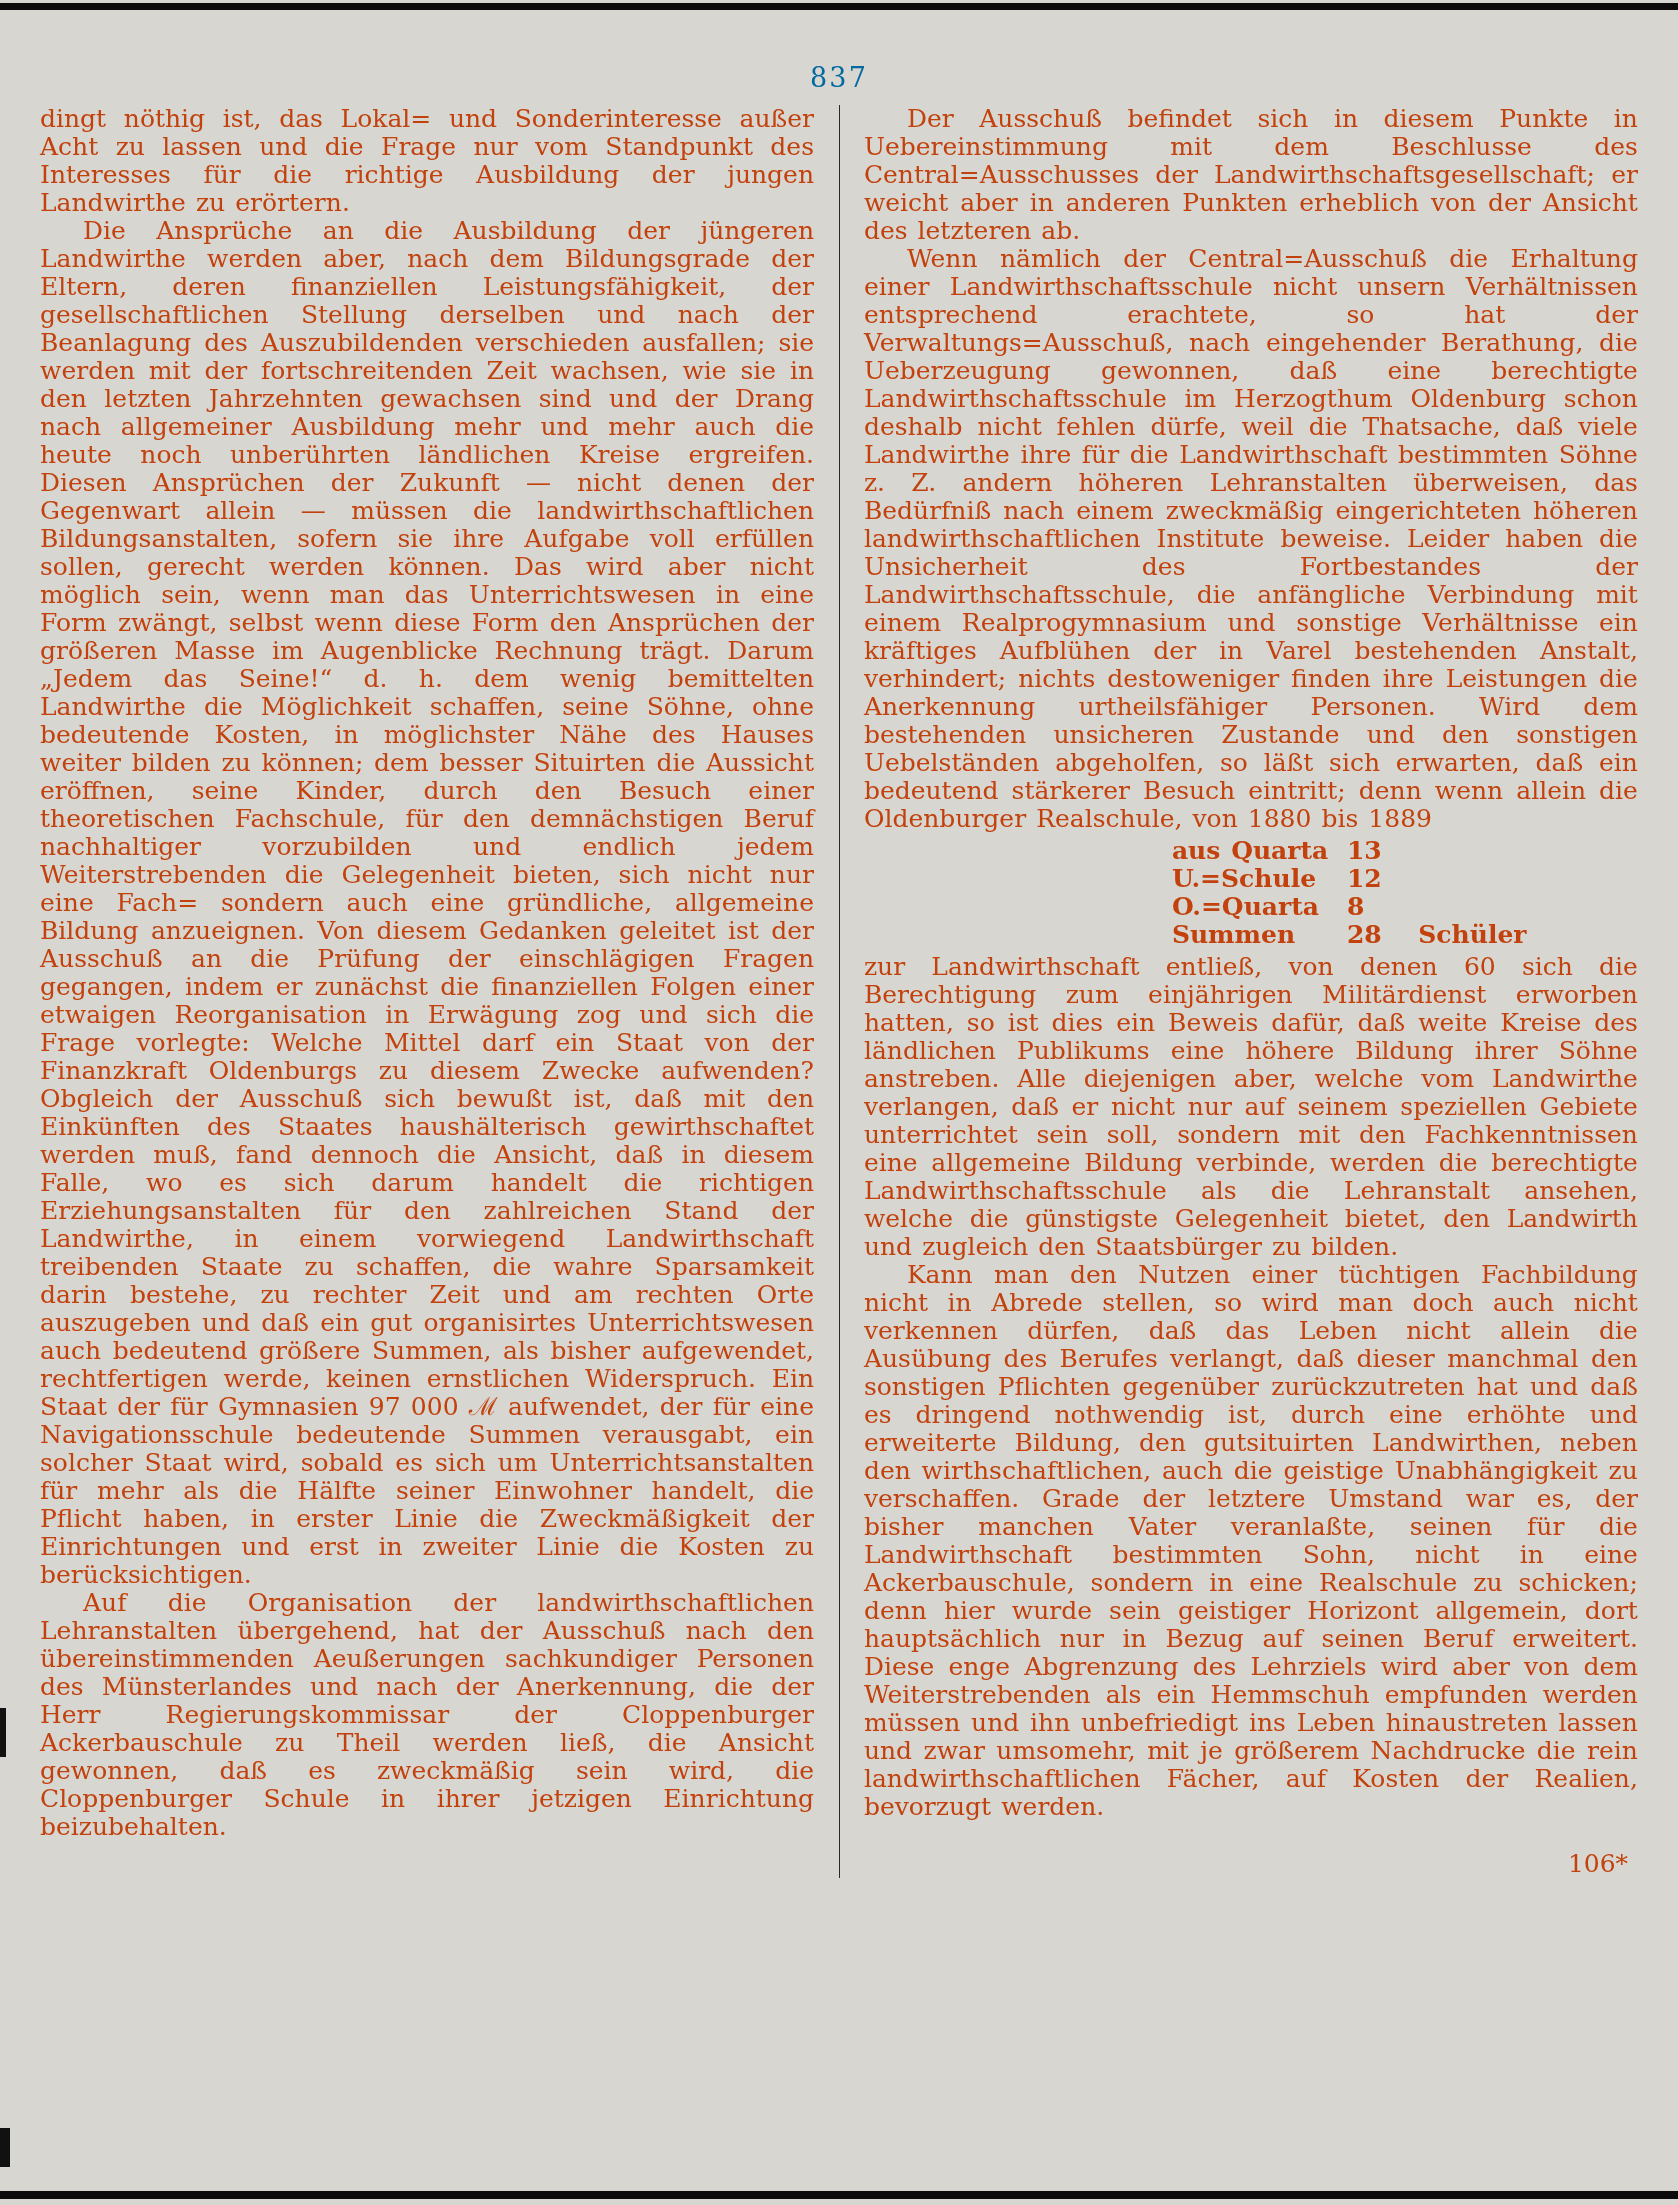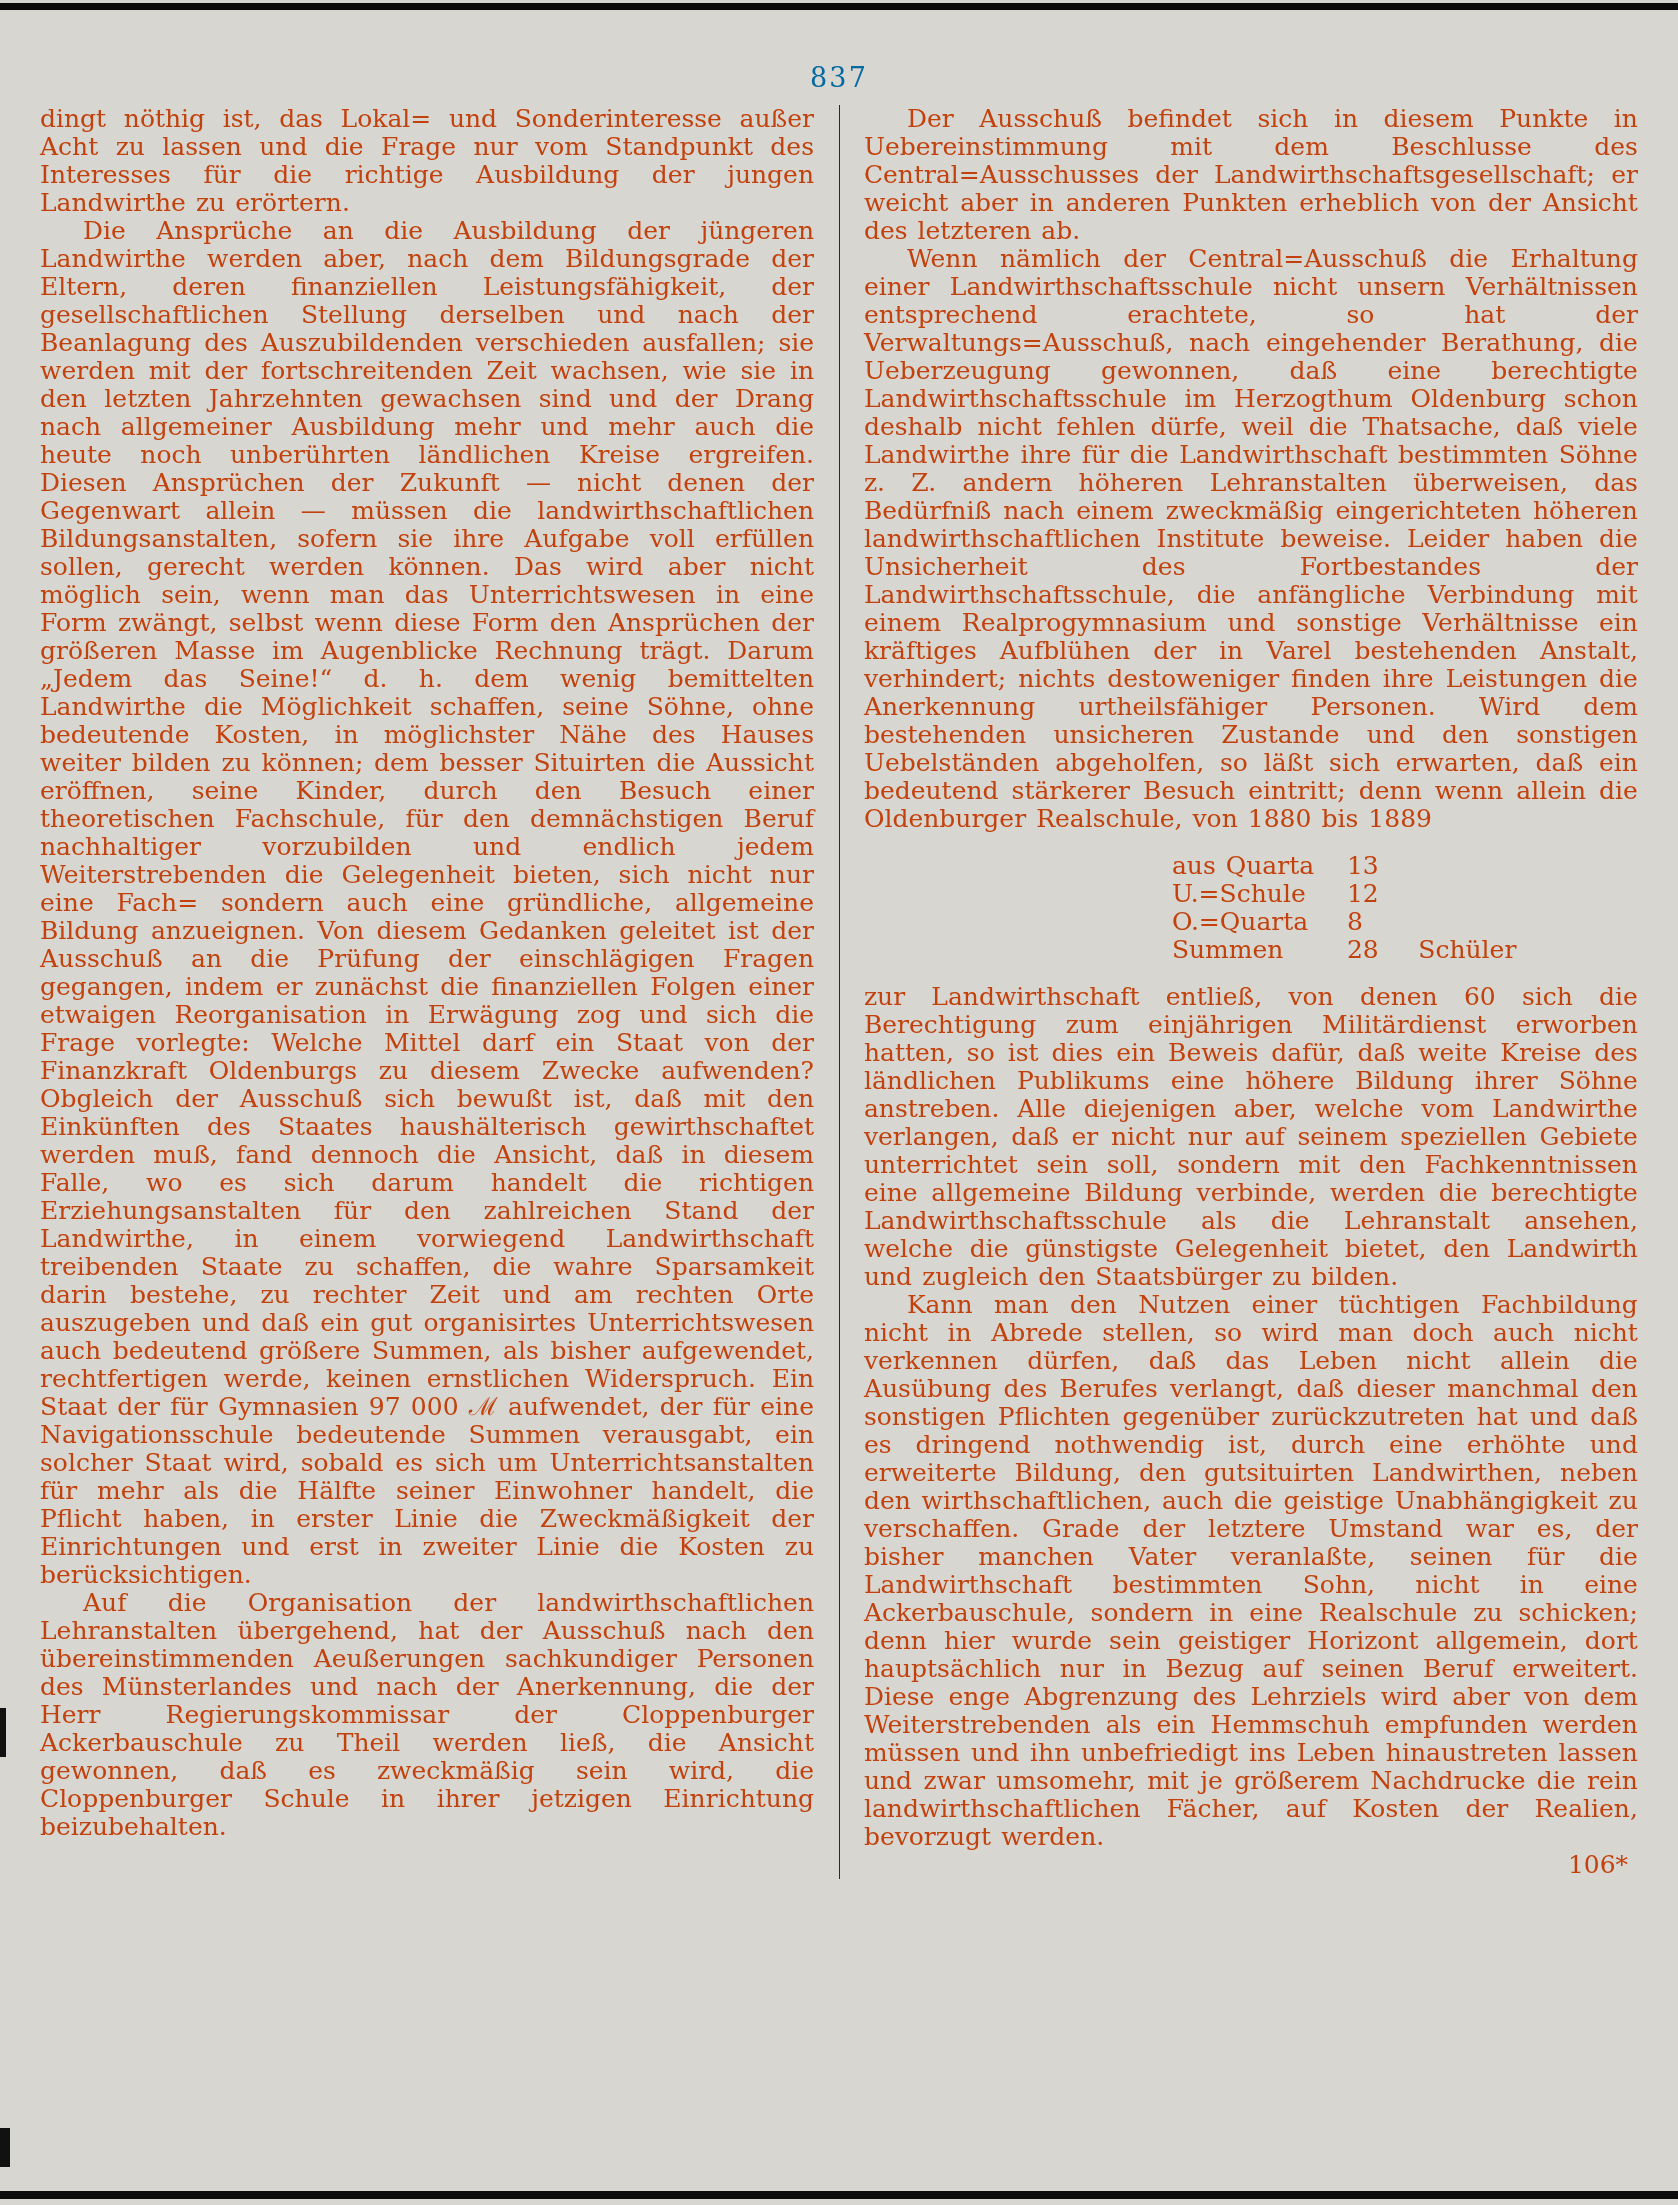--- a/index.html
+++ b/index.html
@@ -72,37 +72,39 @@
   }
   .col p {
     margin: 0;
     text-indent: 43px;
   }
   .col p.noindent {
     text-indent: 0;
   }
   .enroll-table {
     padding-left: 308px;
-    margin: 19px 0;
+    margin: 4px 0;
+    font-weight: bold;
   }
   .trow {
     display: flex;
     line-height: 28px;
   }
   .tlabel {
     width: 175px;
   }
   .tnum {
     width: 56px;
   }
   .tsuffix {
     margin-left: 15.4px;
   }
   .signature {
     text-align: right;
+    margin-top: 29px;
     padding-right: 9.8px;
     font-size: 25px;
   }
 </style>
 </head>
 <body>
 
 <div>
 
   <div class="edge-top"></div>

